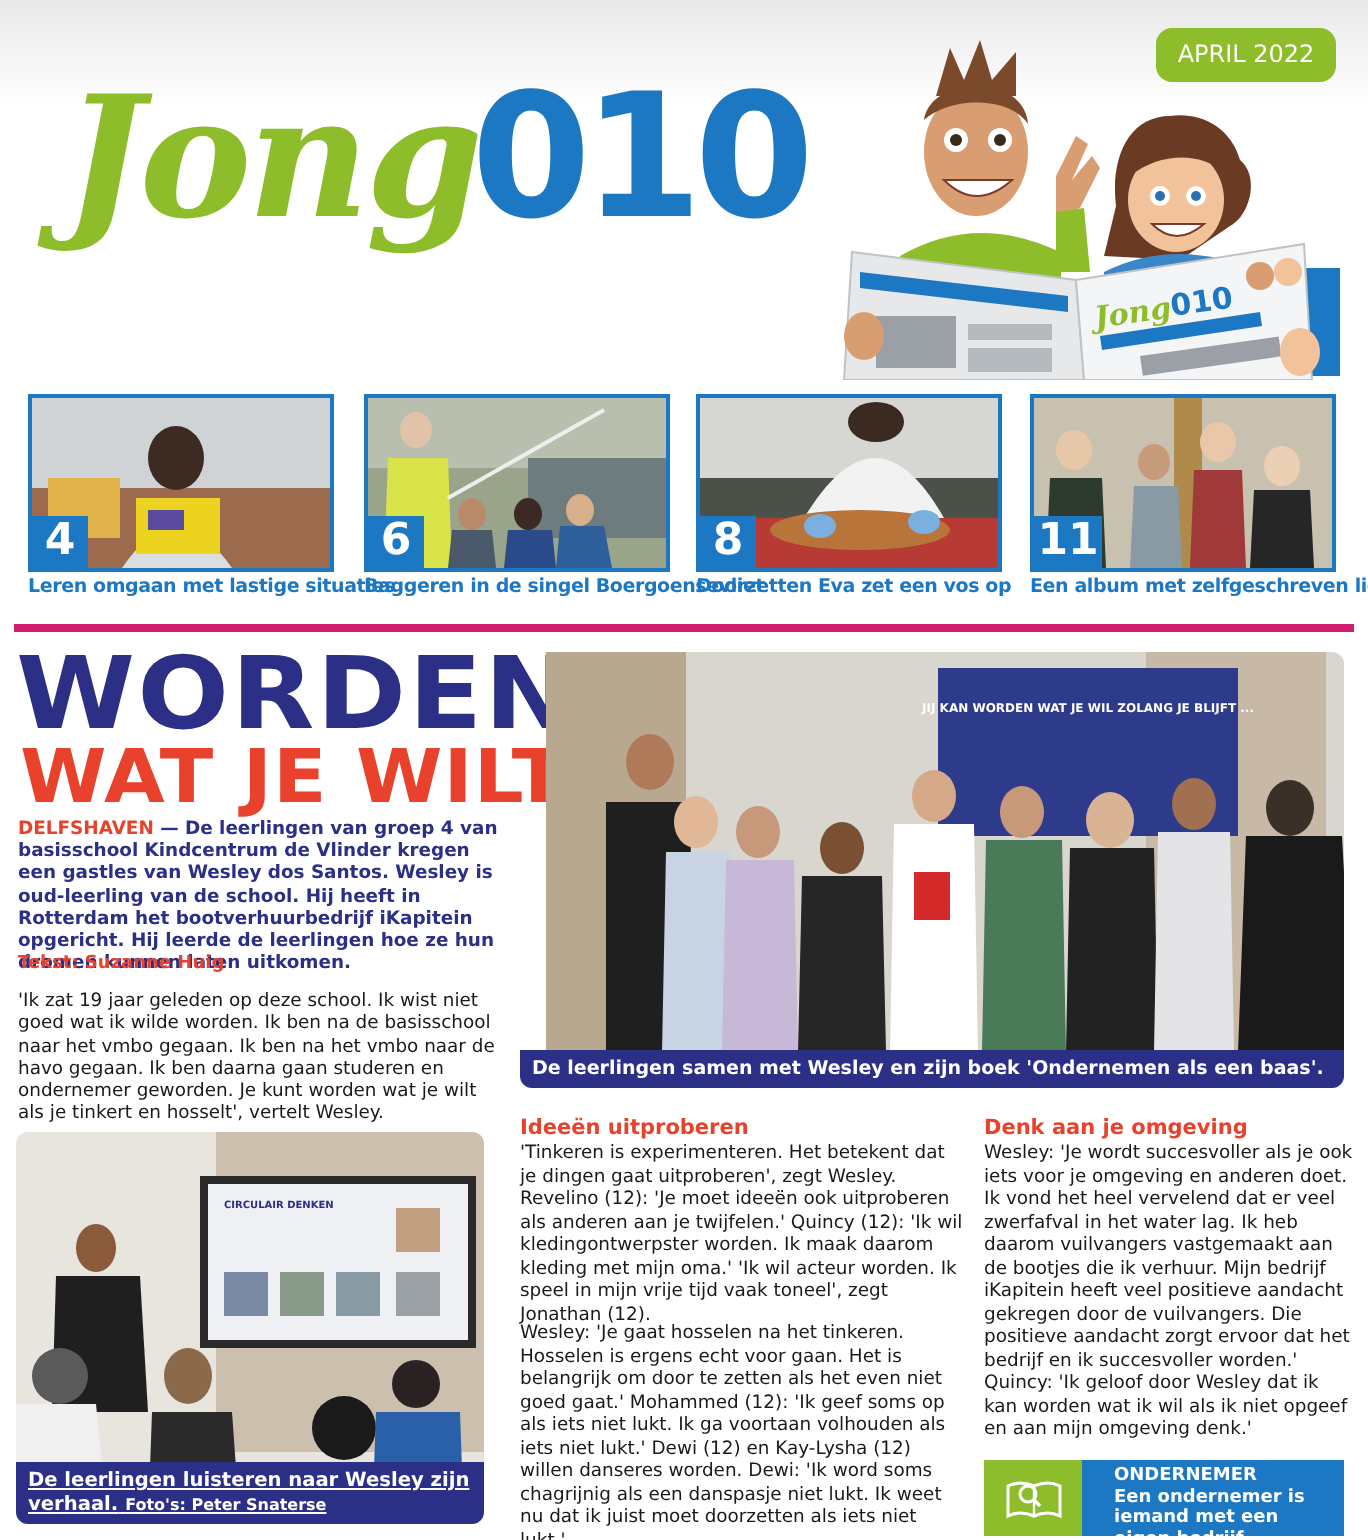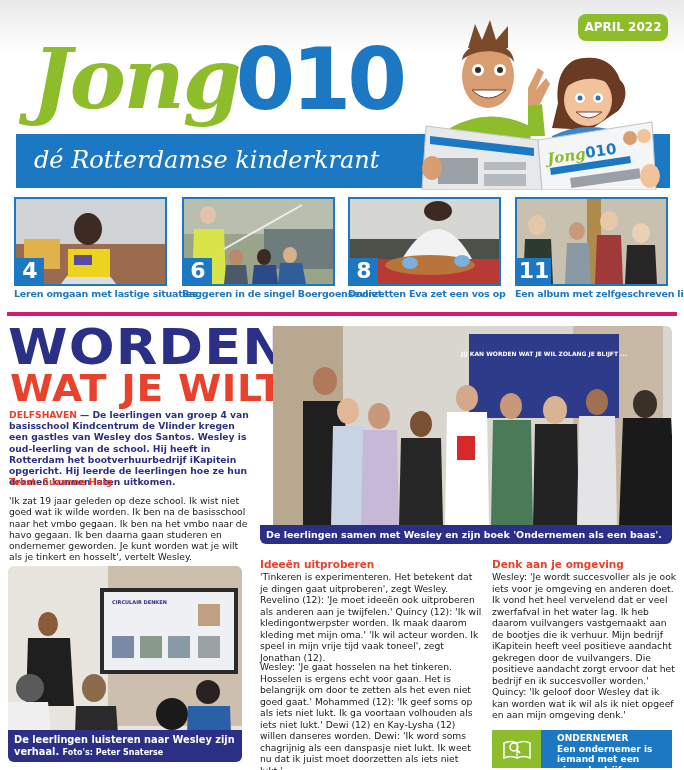--- a/index.html
+++ b/index.html
@@ -12,21 +12,21 @@
   .logo { position: absolute; left: 20px; top: 34px; height: 90px; white-space: nowrap; margin-left: 12px; }
   .logo-jong { font-family: "DejaVu Serif", serif; font-style: italic; font-size: 84px; font-weight: bold;
     color: #8dbd2a; letter-spacing: -2px; line-height: 90px; vertical-align: top; }
   .logo-010 { font-family: "DejaVu Sans", sans-serif; font-size: 86px; font-weight: bold; color: #1c78c2;
     letter-spacing: -4px; line-height: 90px; vertical-align: top; margin-left: -4px; }
   .tagline-bar { position: absolute; left: 16px; top: 134px; width: 420px; height: 54px; background: #1c78c2; }
   .tagline-bar-right { position: absolute; left: 640px; top: 134px; width: 30px; height: 54px; background: #1c78c2; }
   .tagline { position: absolute; left: 18px; top: 12px; font-family: "DejaVu Serif", serif; font-style: italic;
     font-size: 24px; color: #ffffff; white-space: nowrap; }
   .date-badge { position: absolute; left: 578px; top: 14px; width: 90px; height: 27px; background: #8dbd2a;
-    border-radius: 8px; color: #fff; font-weight: bold; font-size: 12px; text-align: center; line-height: 27px; }
+    border-radius: 8px; color: #fff; font-weight: normal; font-size: 12px; text-align: center; line-height: 27px; }
 
   
   .mascots { position: absolute; left: 420px; top: 18px; width: 240px; height: 172px; }
 
   
   .teasers { position: absolute; left: 14px; top: 197px; width: 660px; height: 104px; }
   .teaser { position: absolute; top: 0; width: 153px; }
   .teaser-photo { position: relative; width: 153px; height: 89px; border: 2px solid #1c78c2; overflow: hidden; }
   .teaser-num { position: absolute; left: 0; bottom: 0; width: 28px; height: 26px; background: #1c78c2; color: #fff;
     font-weight: bold; font-size: 22px; line-height: 26px; text-align: center; }
@@ -43,40 +43,37 @@
   .intro { position: absolute; left: 9px; top: 409px; width: 245px; font-size: 9.2px; font-weight: bold; line-height: 11.2px;
     color: #2b2f86; }
   .intro .place { color: #e8412c; }
   .byline { position: absolute; left: 9px; top: 477px; font-size: 9px; font-weight: bold; color: #e8412c; }
   .lead { position: absolute; left: 9px; top: 495px; width: 245px; font-size: 9.2px; line-height: 11.3px; color: #1a1a1a; }
 
   .photo-main { position: absolute; left: 260px; top: 326px; width: 412px; height: 218px; border-radius: 6px; overflow: hidden; padding-left: 13px; }
   .photo-main .cap, .photo-small .cap { position: absolute; left: 0; bottom: 0; width: 100%; background: #2b2f86;
     color: #fff; font-weight: bold; font-size: 9.5px; line-height: 11.5px; padding: 4px 6px; }
   .photo-small { position: absolute; left: 8px; top: 566px; width: 234px; height: 196px; border-radius: 6px; overflow: hidden; }
-  .photo-small .cap { font-size: 9.8px; }
+  .photo-small .cap { font-size: 9.8px; text-decoration: underline; }
   .photo-small .cap .credit { font-size: 8px; }
 
   .col { position: absolute; font-size: 9.2px; line-height: 11.5px; color: #1a1a1a; }
   .col h3 { color: #e8412c; font-size: 10.5px; font-weight: bold; line-height: 13px; }
   .col p { margin-bottom: 6px; }
 
   .infobox { position: absolute; left: 492px; top: 730px; width: 180px; height: 38px; display: flex; }
   .infobox-icon { width: 49px; height: 38px; background: #8dbd2a; display: flex; align-items: center; justify-content: center; }
   .infobox-body { flex: 1; background: #1c78c2; color: #fff; font-weight: bold; font-size: 9px; line-height: 10.5px; padding: 3px 16px; }
 </style>
 </head>
 <body>
 
 <header class="masthead">
   <div class="logo">
     <span class="logo-jong">Jong</span><span class="logo-010">010</span>
-  </div>
-  <div class="tagline-bar">
-    <span class="tagline">dé Rotterdamse kinderkrant</span>
   </div>
   <div class="tagline-bar-right"></div>
   <div class="date-badge">APRIL 2022</div>
 
   <svg class="mascots" viewBox="0 0 240 172">
 
     <path d="M165 40 C145 40 135 60 138 85 L132 110 L170 112 L195 95 C205 90 210 70 200 62 C195 45 180 38 165 40Z" fill="#6b3a22"></path>
     <ellipse cx="168" cy="82" rx="24" ry="26" fill="#f2c29a"></ellipse>
     <path d="M145 70 C150 50 185 45 192 68 C180 58 160 58 145 70Z" fill="#6b3a22"></path>
     <circle cx="160" cy="80" r="5" fill="#fff"></circle>

